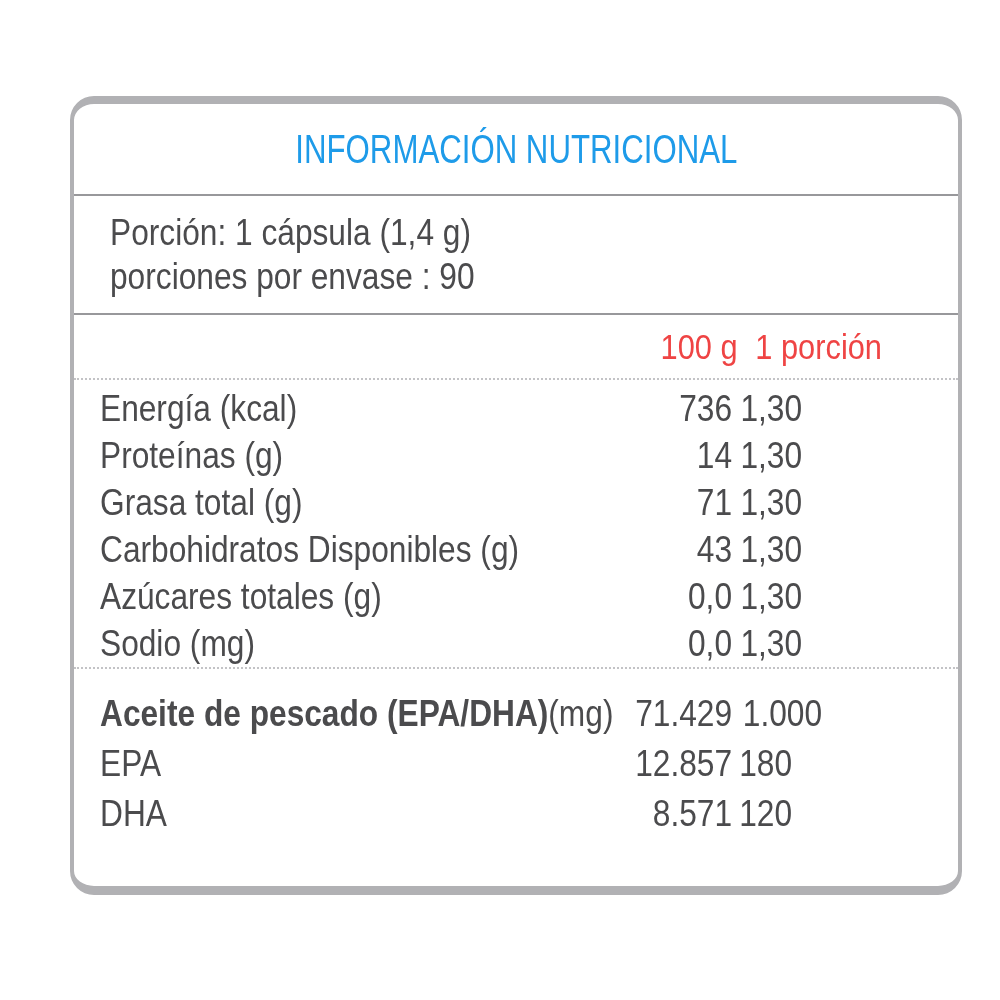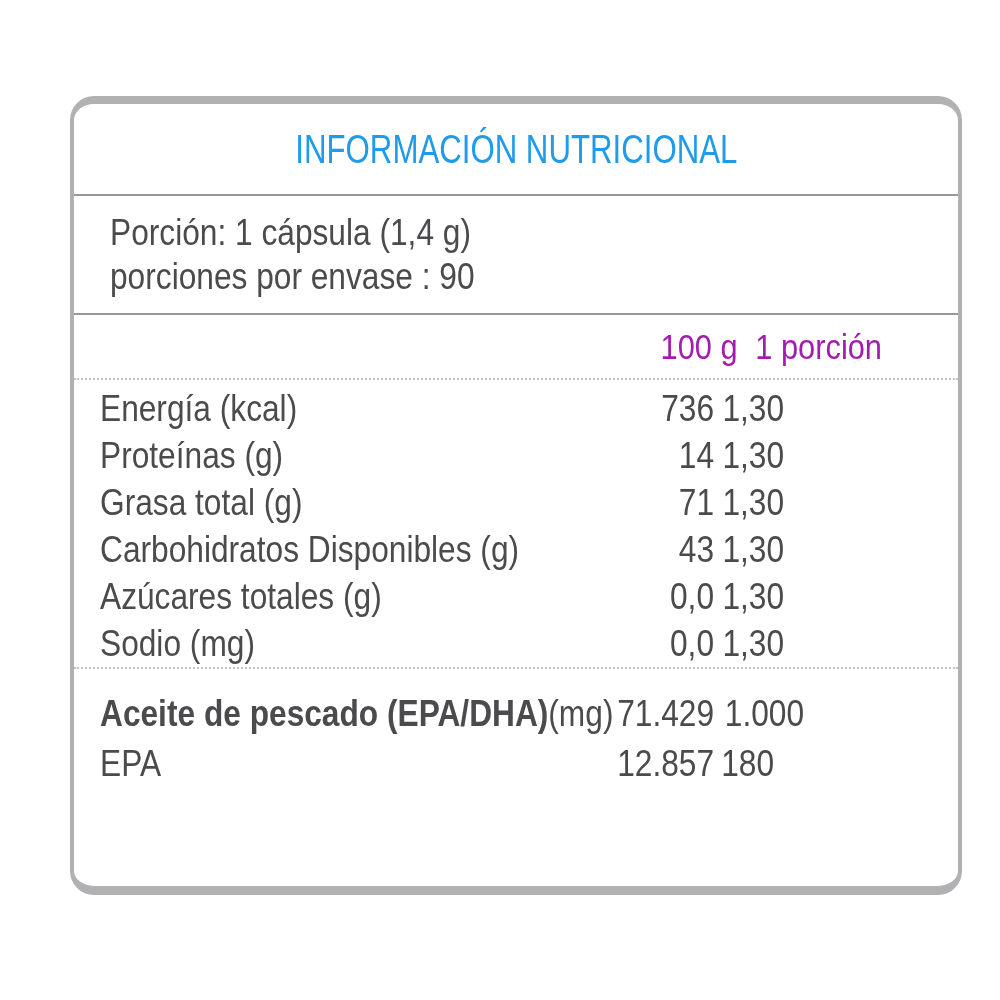--- a/index.html
+++ b/index.html
@@ -57,30 +57,30 @@
 
   .cond-l { display: inline-block; transform: scaleX(0.88); transform-origin: left center; white-space: nowrap; }
   .cond-r { display: inline-block; transform: scaleX(0.88); transform-origin: right center; white-space: nowrap; }
 
   .header-section { height: 63px; display: flex; align-items: center; }
 
   .row {
     display: flex;
     align-items: center;
     height: 47px;
-    padding: 0 66px 0 26px;
+    padding: 0 48px 0 26px;
     font-size: 36px;
   }
   .header-row {
     width: 100%;
     display: flex;
     align-items: center;
     padding: 0 42px 0 26px;
     font-size: 35px;
-    color: #a21caf;
+    color: #ef4444;
     box-sizing: border-box;
   }
   .cell.name { flex: 1; min-width: 0; }
   .cell.col1 { width: 150px; text-align: right; }
   .cell.col2 { width: 178px; }
 
   .rows-section { padding-top: 5px; }
 
   .supp-section { padding-top: 20px; }
   .supp-section .row { height: 50px; }
@@ -162,15 +162,20 @@
       <div class="row">
         <div class="cell name"><span class="cond-l"><span class="bold">Aceite de pescado (EPA/DHA)</span>(mg)</span></div>
         <div class="cell col1"><span class="cond-r">71.429</span></div>
         <div class="cell col2"><span class="cond-r">1.000</span></div>
       </div>
       <div class="row">
         <div class="cell name"><span class="cond-l">EPA</span></div>
         <div class="cell col1"><span class="cond-r">12.857</span></div>
         <div class="cell col2"><span class="cond-r">180</span></div>
       </div>
+      <div class="row">
+        <div class="cell name"><span class="cond-l">DHA</span></div>
+        <div class="cell col1"><span class="cond-r">8.571</span></div>
+        <div class="cell col2"><span class="cond-r">120</span></div>
+      </div>
     </div>
 
 </div>
 
 </body></html>

